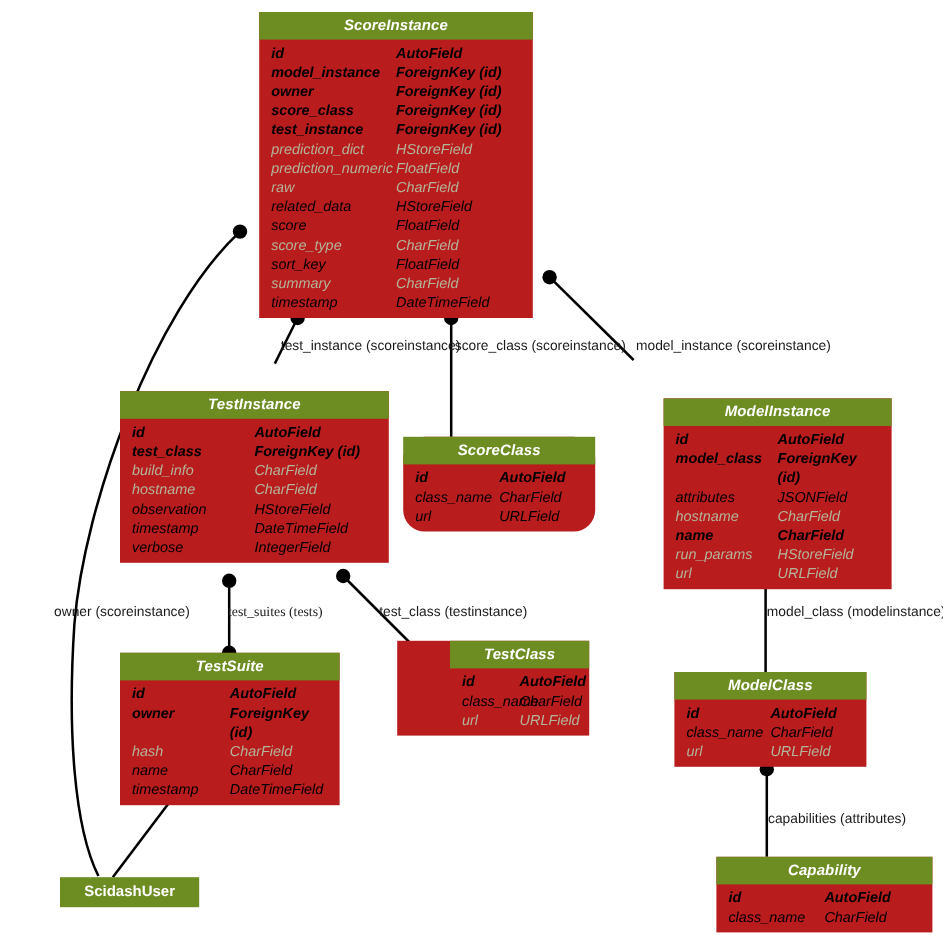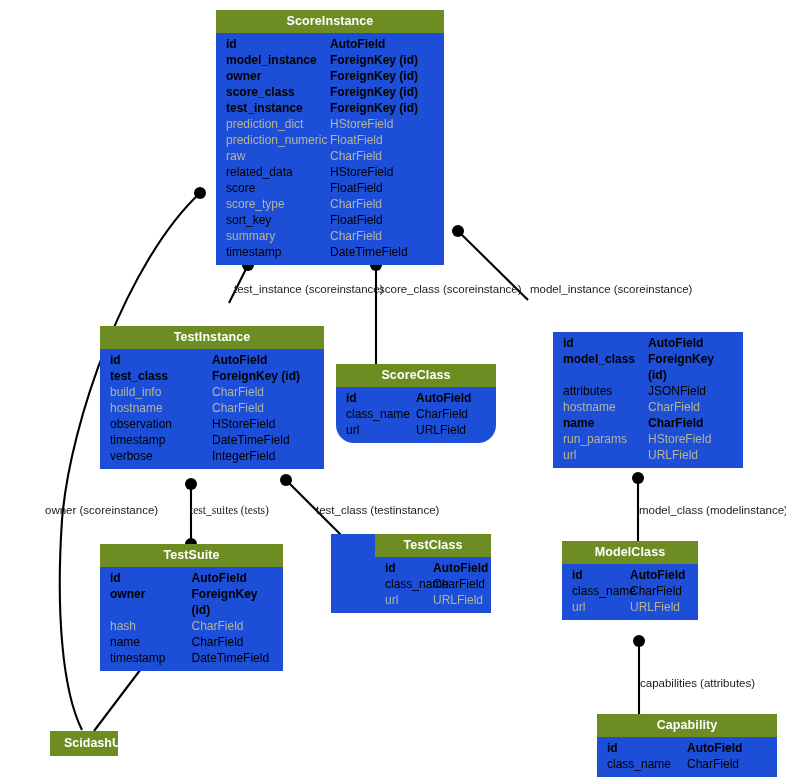--- a/index.html
+++ b/index.html
@@ -40,22 +40,23 @@
   .edge-label {
     position: absolute;
     font-size: 11.5px;
     color: #1a1a1a;
     white-space: nowrap;
     font-family: "Liberation Sans", sans-serif;
     line-height: 13px;
   }
   .entity {
     position: absolute;
-    background: #1d4ed8;
+    background: #b91c1c;
     box-sizing: border-box;
+    font-style: italic;
   }
   .entity-header {
     background: #6d8c22;
     color: #ffffff;
     font-weight: bold;
     font-size: 12.5px;
     text-align: center;
     padding: 4px 6px 5px 6px;
     letter-spacing: 0.1px;
   }
@@ -248,20 +249,21 @@
             <span class="field-name">class_name</span>
             <span class="field-type">CharField</span>
           </div>
           <div class="field-row f-normal">
             <span class="field-name">url</span>
             <span class="field-type">URLField</span>
           </div>
         </div>
       </div>
       <div class="entity" style="left: 553px; top: 332px; width: 190px;">
+        <div class="entity-header">ModelInstance</div>
         <div class="entity-body">
           <div class="field-row f-strong">
             <span class="field-name">id</span>
             <span class="field-type">AutoField</span>
           </div>
           <div class="field-row f-strong">
             <span class="field-name">model_class</span>
             <span class="field-type">ForeignKey (id)</span>
           </div>
           <div class="field-row f-normal">
@@ -321,21 +323,21 @@
           <div class="field-row f-normal">
             <span class="field-name">class_name</span>
             <span class="field-type">CharField</span>
           </div>
           <div class="field-row f-muted">
             <span class="field-name">url</span>
             <span class="field-type">URLField</span>
           </div>
         </div>
       </div>
-      <div class="entity" style="left: 562px; top: 541px; width: 136px;">
+      <div class="entity" style="left: 562px; top: 560px; width: 160px;">
         <div class="entity-header">ModelClass</div>
         <div class="entity-body">
           <div class="field-row f-strong">
             <span class="field-name">id</span>
             <span class="field-type">AutoField</span>
           </div>
           <div class="field-row f-normal">
             <span class="field-name">class_name</span>
             <span class="field-type">CharField</span>
           </div>
@@ -354,16 +356,16 @@
           </div>
           <div class="field-row f-normal">
             <span class="field-name">class_name</span>
             <span class="field-type">CharField</span>
           </div>
         </div>
       </div>
     </div>
 
   <div id="plain-entities">
-      <div class="entity-plain" style="left: 50px; top: 731px; width: 68px;">ScidashUser</div>
+      <div class="entity-plain" style="left: 50px; top: 731px; width: 116px;">ScidashUser</div>
     </div>
 
 </div>
 
 </body></html>

